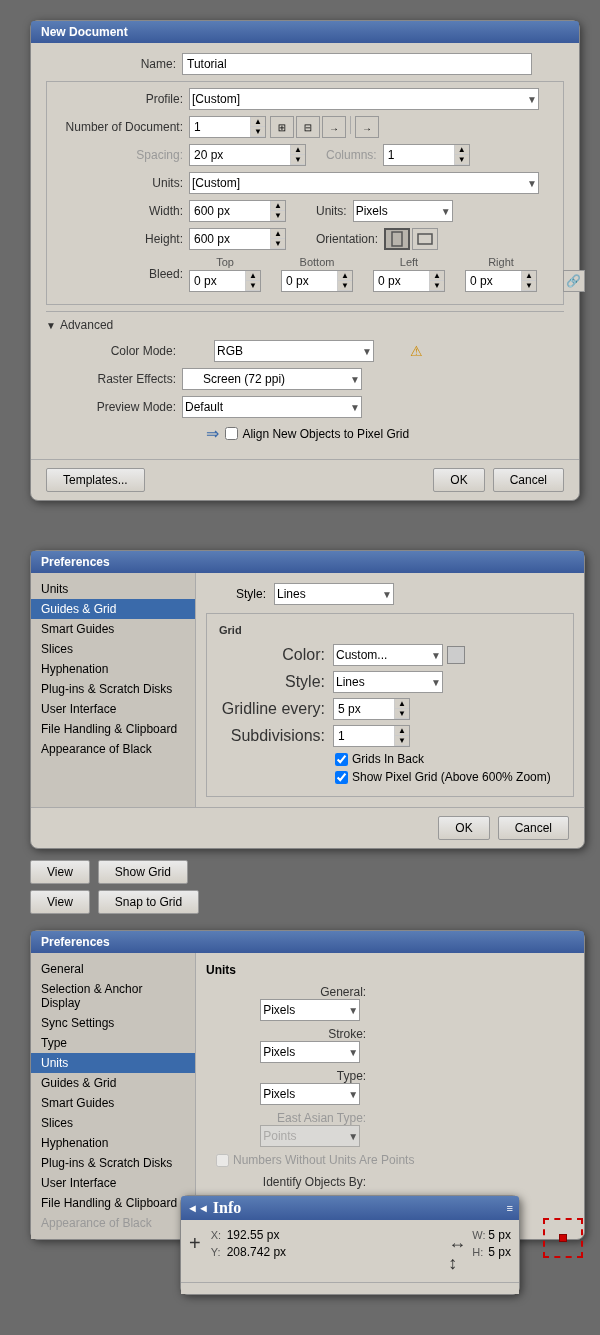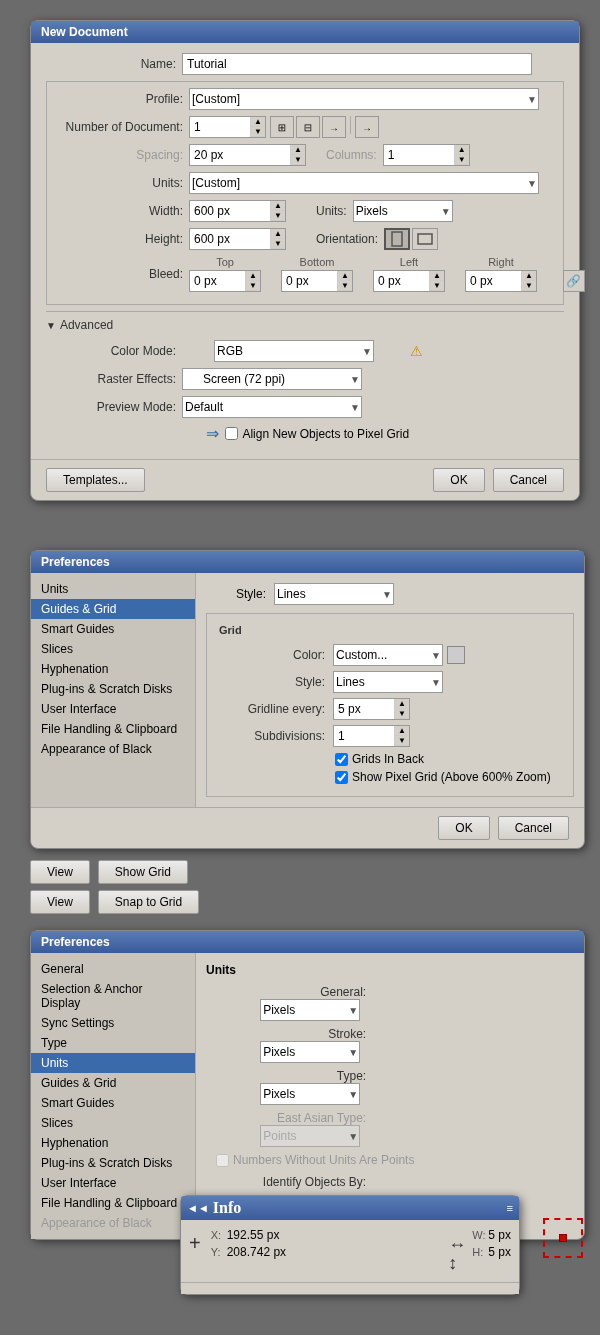--- a/index.html
+++ b/index.html
@@ -325,21 +325,21 @@
     .grid-row {
       display: flex;
       align-items: center;
       margin-bottom: 5px;
     }
 
     .grid-label {
       width: 110px;
       text-align: right;
       margin-right: 8px;
-      font-size: 12px;
+      font-size: 16px;
       color: #333;
     }
 
     .color-swatch {
       width: 18px;
       height: 18px;
       background: #ccc;
       border: 1px solid #888;
       display: inline-block;
       margin-left: 4px;

